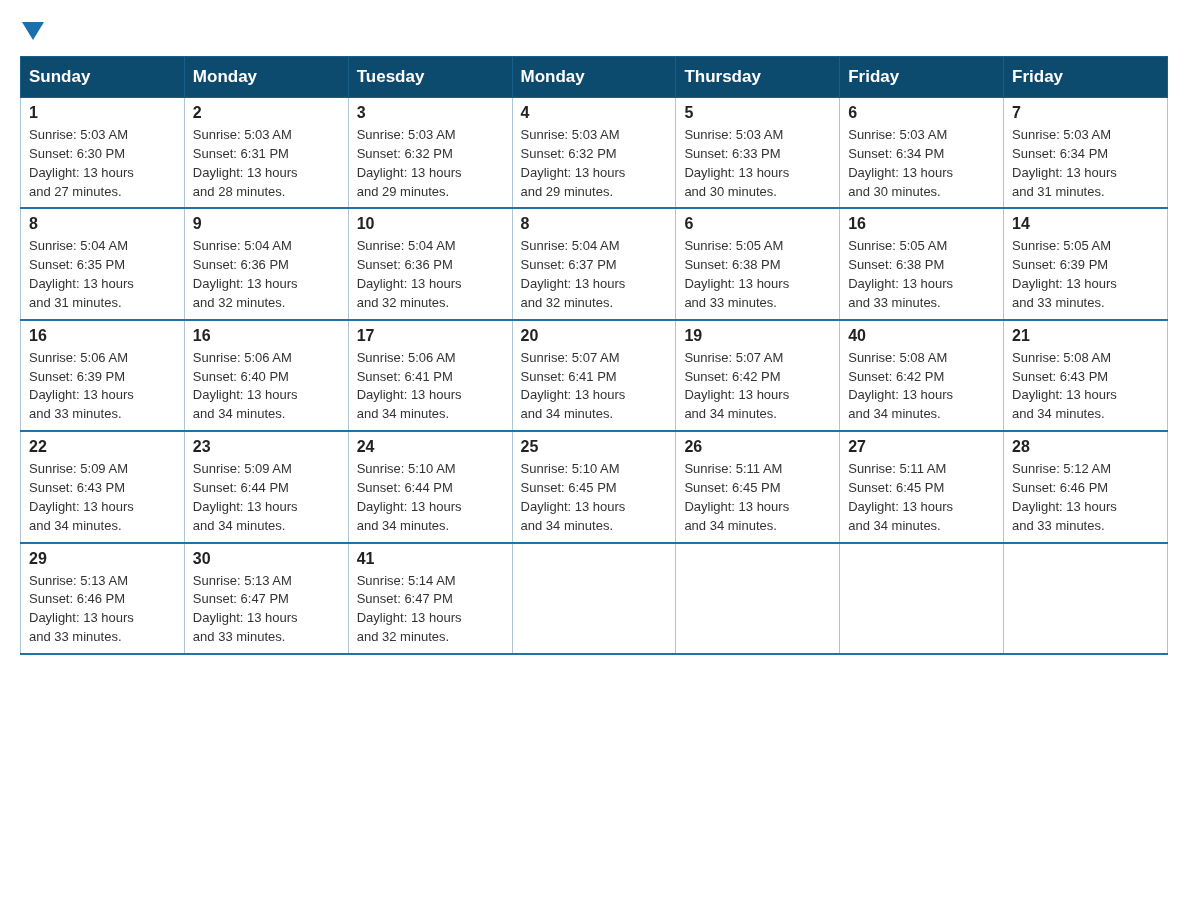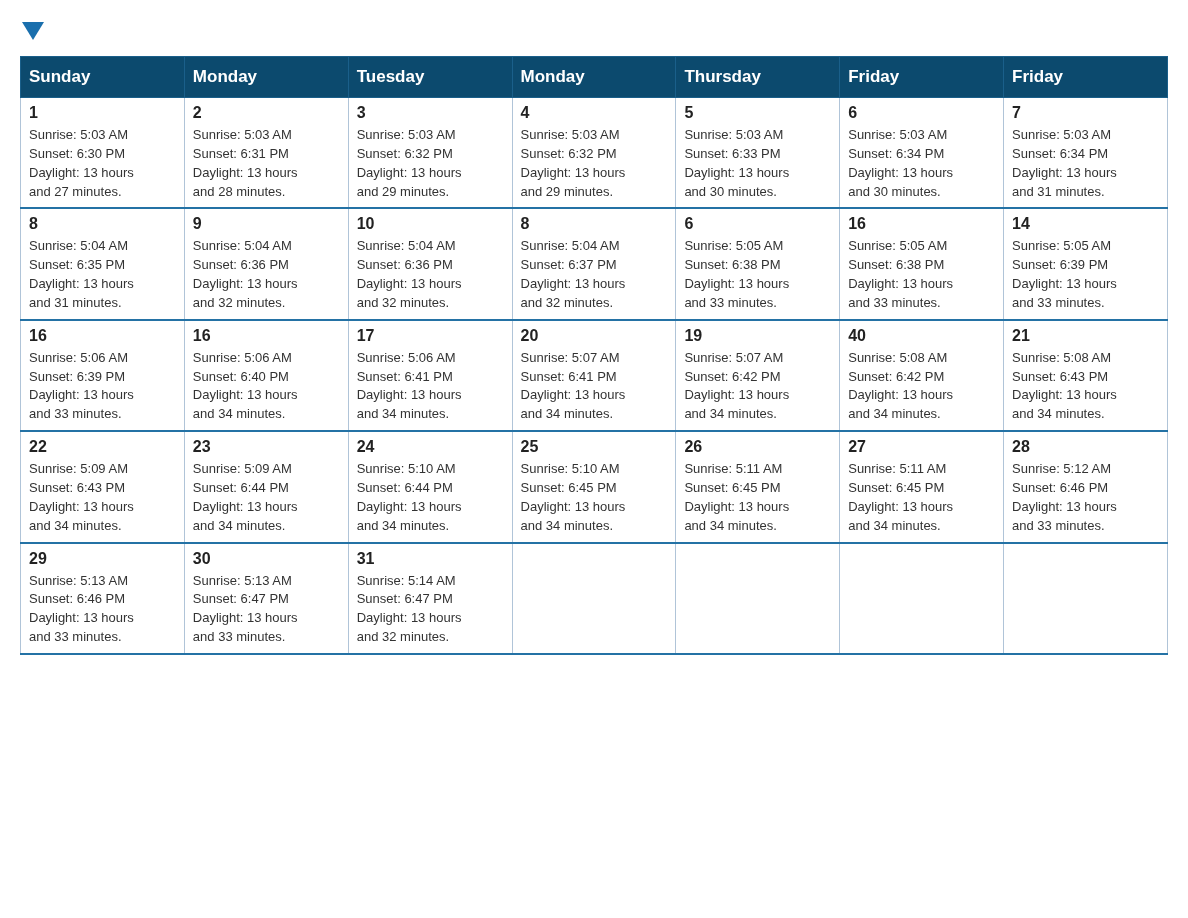--- a/index.html
+++ b/index.html
@@ -249,21 +249,21 @@
       <tr>
         <td>
         <span class="day-number">29</span>
         <span class="day-info">Sunrise: 5:13 AM<br>Sunset: 6:46 PM<br>Daylight: 13 hours<br>and 33 minutes.</span>
       </td>
         <td>
         <span class="day-number">30</span>
         <span class="day-info">Sunrise: 5:13 AM<br>Sunset: 6:47 PM<br>Daylight: 13 hours<br>and 33 minutes.</span>
       </td>
         <td>
-        <span class="day-number">31</span>
+        <span class="day-number">41</span>
         <span class="day-info">Sunrise: 5:14 AM<br>Sunset: 6:47 PM<br>Daylight: 13 hours<br>and 32 minutes.</span>
       </td>
         <td class="empty"></td>
         <td class="empty"></td>
         <td class="empty"></td>
         <td class="empty"></td>
       </tr>
     </tbody>
 </table>
 

